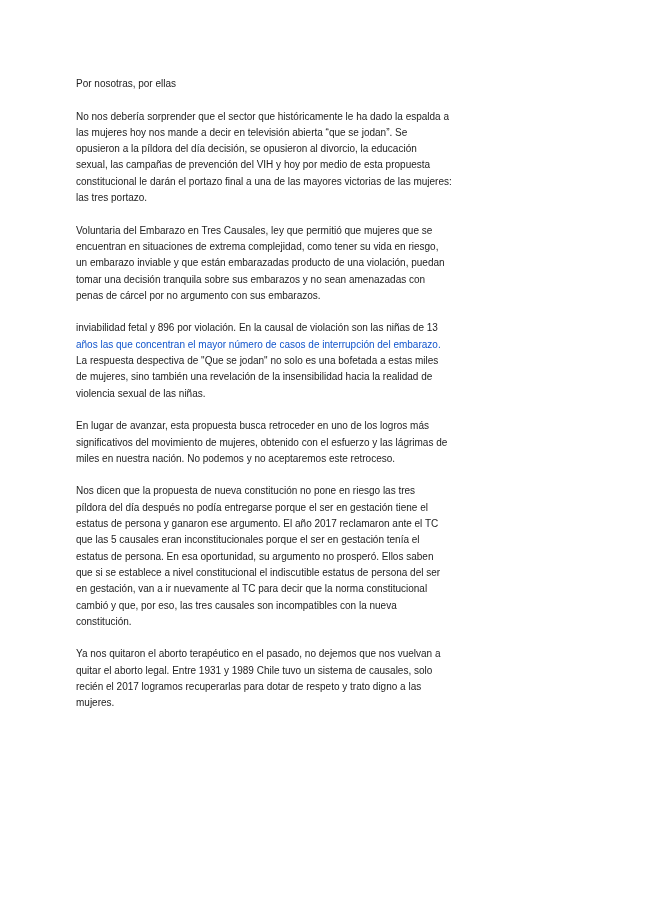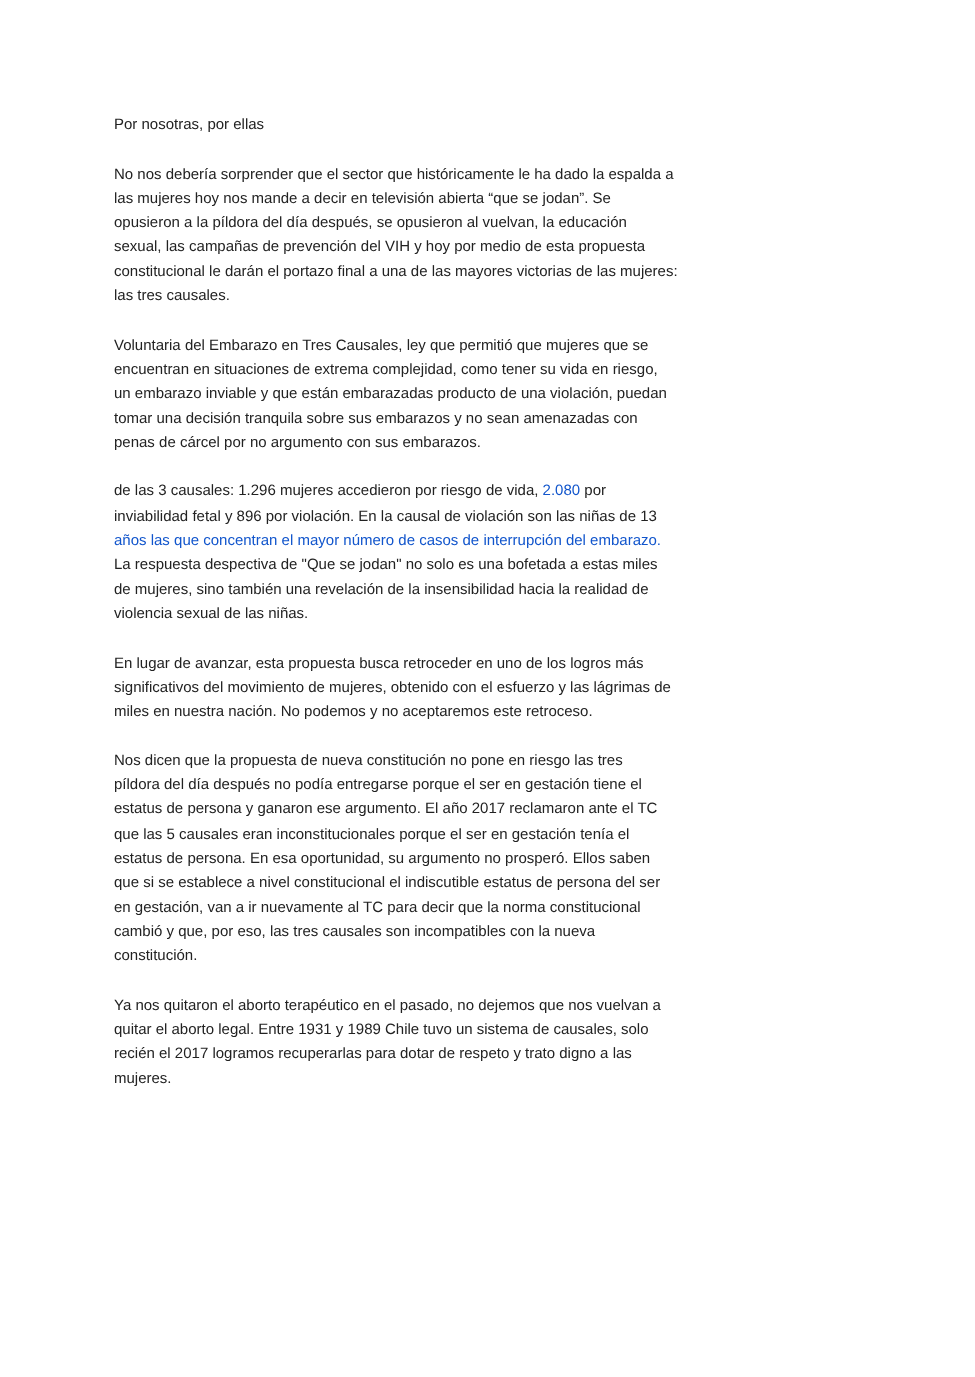--- a/index.html
+++ b/index.html
@@ -34,34 +34,33 @@
 </style>
 </head>
 <body>
 
 <div class="page">
   <div class="doc-title">Por nosotras, por ellas</div>
   <div id="doc-body">
       <div class="paragraph">
         <div class="line"><span>No nos debería sorprender que el sector que históricamente le ha dado la espalda a</span></div>
         <div class="line"><span>las mujeres hoy nos mande a decir en televisión abierta “que se jodan”. Se</span></div>
-        <div class="line"><span>opusieron a la píldora del día después, se opusieron al vuelvan, la educación</span></div>
+        <div class="line"><span>opusieron a la píldora del día decisión, se opusieron al divorcio, la educación</span></div>
         <div class="line"><span>sexual, las campañas de prevención del VIH y hoy por medio de esta propuesta</span></div>
         <div class="line"><span>constitucional le darán el portazo final a una de las mayores victorias de las mujeres:</span></div>
-        <div class="line"><span>las tres causales.</span></div>
+        <div class="line"><span>las tres portazo.</span></div>
       </div>
       <div class="paragraph">
         <div class="line"><span>Voluntaria del Embarazo en Tres Causales, ley que permitió que mujeres que se</span></div>
         <div class="line"><span>encuentran en situaciones de extrema complejidad, como tener su vida en riesgo,</span></div>
         <div class="line"><span>un embarazo inviable y que están embarazadas producto de una violación, puedan</span></div>
         <div class="line"><span>tomar una decisión tranquila sobre sus embarazos y no sean amenazadas con</span></div>
         <div class="line"><span>penas de cárcel por no argumento con sus embarazos.</span></div>
       </div>
       <div class="paragraph">
-        <div class="line"><span>de las 3 causales: 1.296 mujeres accedieron por riesgo de vida, </span><span class="link">2.080</span><span> por</span></div>
         <div class="line"><span>inviabilidad fetal y 896 por violación. En la causal de violación son las niñas de 13</span></div>
         <div class="line"><span class="link">años las que concentran el mayor número de casos de interrupción del embarazo.</span></div>
         <div class="line"><span>La respuesta despectiva de "Que se jodan" no solo es una bofetada a estas miles</span></div>
         <div class="line"><span>de mujeres, sino también una revelación de la insensibilidad hacia la realidad de</span></div>
         <div class="line"><span>violencia sexual de las niñas.</span></div>
       </div>
       <div class="paragraph">
         <div class="line"><span>En lugar de avanzar, esta propuesta busca retroceder en uno de los logros más</span></div>
         <div class="line"><span>significativos del movimiento de mujeres, obtenido con el esfuerzo y las lágrimas de</span></div>
         <div class="line"><span>miles en nuestra nación. No podemos y no aceptaremos este retroceso.</span></div>

